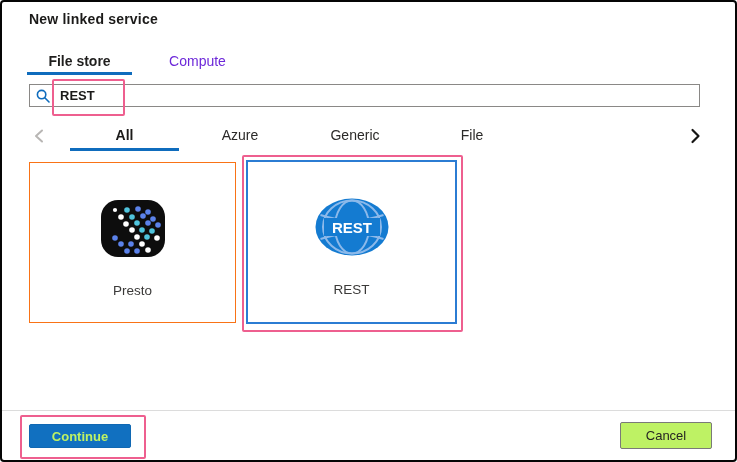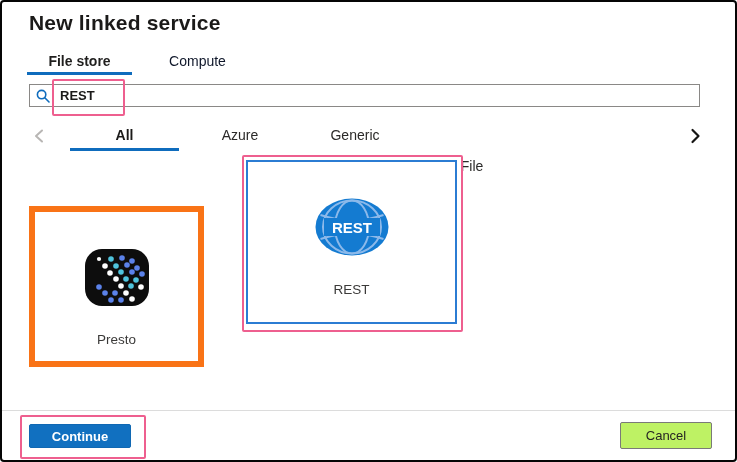--- a/index.html
+++ b/index.html
@@ -11,30 +11,30 @@
     border-radius:4px;
     background:#ffffff;
     overflow:hidden;
     font-family:"Liberation Sans", sans-serif;
   }
   .abs{position:absolute;}
 
   
   .title{
     left:27px;top:9px;
-    font-size:21px;font-weight:700;color:#1b1a19;
+    font-size:14px;font-weight:700;color:#1b1a19;
     letter-spacing:.2px;
   }
 
   
   .pivot{top:48px;height:25px;box-sizing:border-box;text-align:center;
          font-size:14px;line-height:22px;cursor:pointer;}
   .pivot.selected{left:25px;width:105px;font-weight:700;color:#201f1e;
                   border-bottom:3px solid #0f6cbd;}
-  .pivot.plain{left:150px;width:91px;font-weight:400;color:#0f172a;}
+  .pivot.plain{left:150px;width:91px;font-weight:400;color:#6d28d9;}
 
   
   .searchbox{
     left:27px;top:82px;width:671px;height:23px;
     box-sizing:border-box;border:1px solid #8a8886;background:#fff;
     display:flex;align-items:center;
   }
   .searchbox svg{margin-left:6px;flex:0 0 auto;}
   .searchbox input{
     border:none;outline:none;flex:1;
@@ -49,45 +49,45 @@
   .ann-card{left:240px;top:153px;width:217px;height:173px;}
   .ann-continue{left:18px;top:413px;width:122px;height:40px;}
 
   
   .cat{top:121px;height:25px;box-sizing:border-box;text-align:center;
        font-size:14px;line-height:25px;color:#2b2a29;cursor:pointer;}
   .cat.selected{font-weight:600;color:#1b1a19;border-bottom:3px solid #0f6cbd;height:28px;}
   .cat-all{left:68px;width:109px;}
   .cat-azure{left:200px;width:76px;}
   .cat-database{left:305px;width:96px;}
-  .cat-file{left:430px;width:80px;margin-top:31px;}
+  .cat-file{left:430px;width:80px;}
   .cat-generic{left:533px;width:134px;}
   .chev{top:122px;width:18px;height:24px;display:flex;align-items:center;justify-content:center;cursor:pointer;}
   .chev-left{left:28px;}
   .chev-right{left:684px;}
 
   
   .card{
     box-sizing:border-box;background:#fff;cursor:pointer;
   }
-  .card-presto{left:27px;top:160px;width:175px;height:161px;border:6px solid #f97316;margin-top:44px;}
+  .card-presto{left:27px;top:160px;width:207px;height:161px;border:1px solid #f97316;}
   .card-rest{left:244px;top:158px;width:211px;height:164px;border:2px solid #2b7cd3;}
   .card-icon{position:absolute;left:0;right:0;top:36px;display:flex;justify-content:center;}
   .card-presto .card-icon{top:37px;}
   .card-label{
     position:absolute;left:0;right:0;top:120px;
     text-align:center;font-size:13.5px;color:#3b3a39;
   }
 
   
   .footer-line{left:0;top:408px;width:737px;height:1px;background:#dcdcdc;}
   .btn-continue{
     left:27px;top:422px;width:102px;height:24px;
     box-sizing:border-box;border:1px solid #1068b3;border-radius:2px;
-    background:#1170c0;color:#ffffff;
+    background:#1170c0;color:#bef264;
     font-family:"Liberation Sans", sans-serif;font-size:13px;font-weight:600;
     display:flex;align-items:center;justify-content:center;cursor:pointer;
   }
   .btn-cancel{
     left:618px;top:420px;width:92px;height:27px;
     box-sizing:border-box;border:1px solid #7a7a78;border-radius:2px;
     background:#bef264;color:#252423;
     font-family:"Liberation Sans", sans-serif;font-size:13px;
     display:flex;align-items:center;justify-content:center;cursor:pointer;
   }

